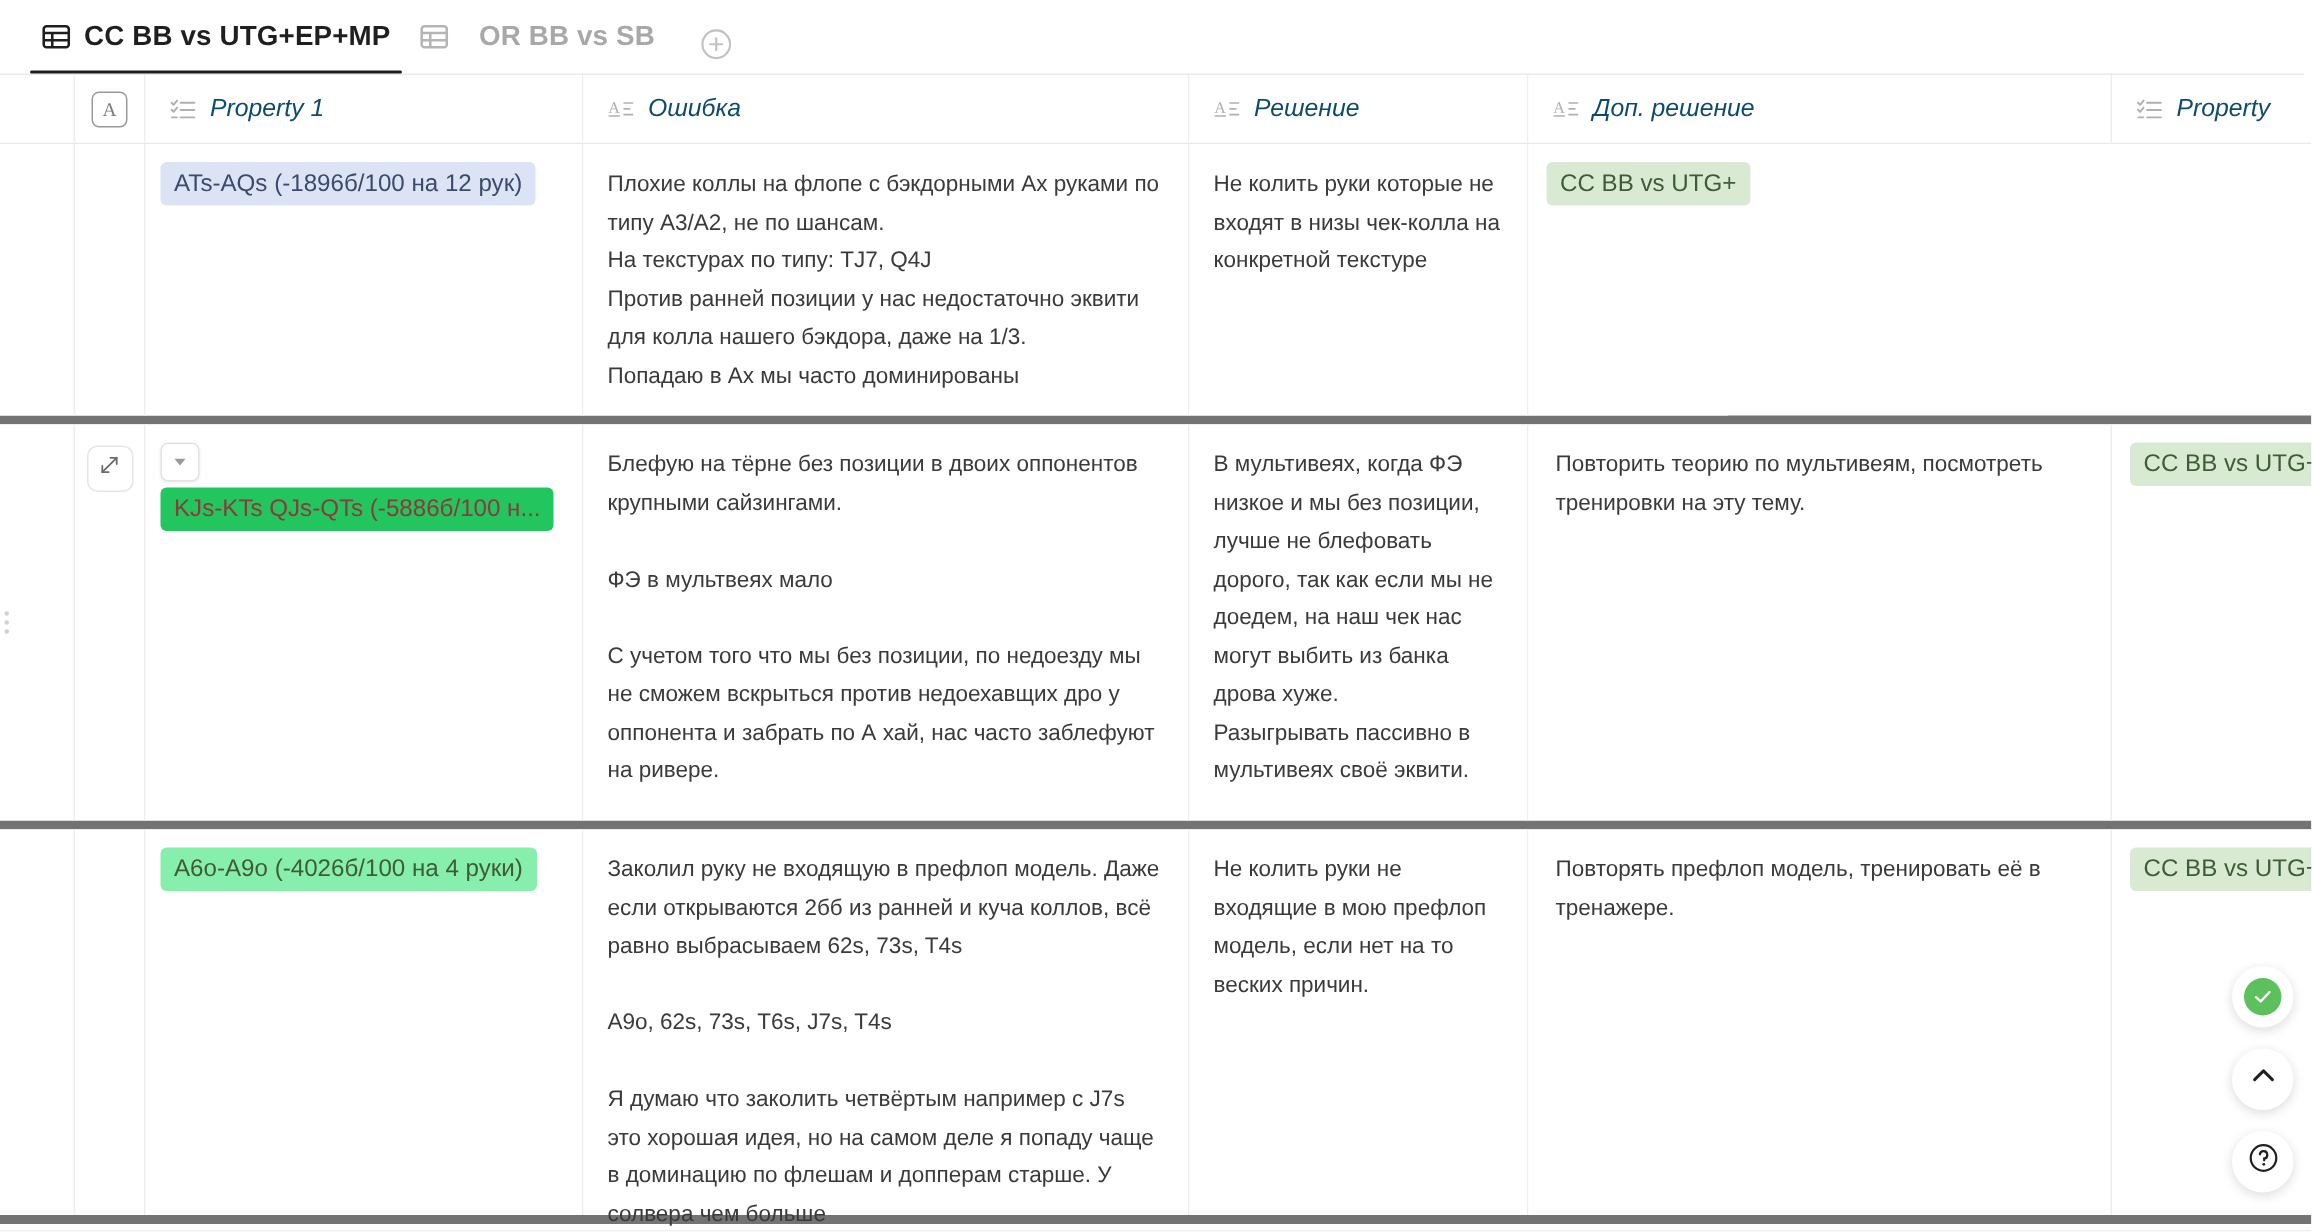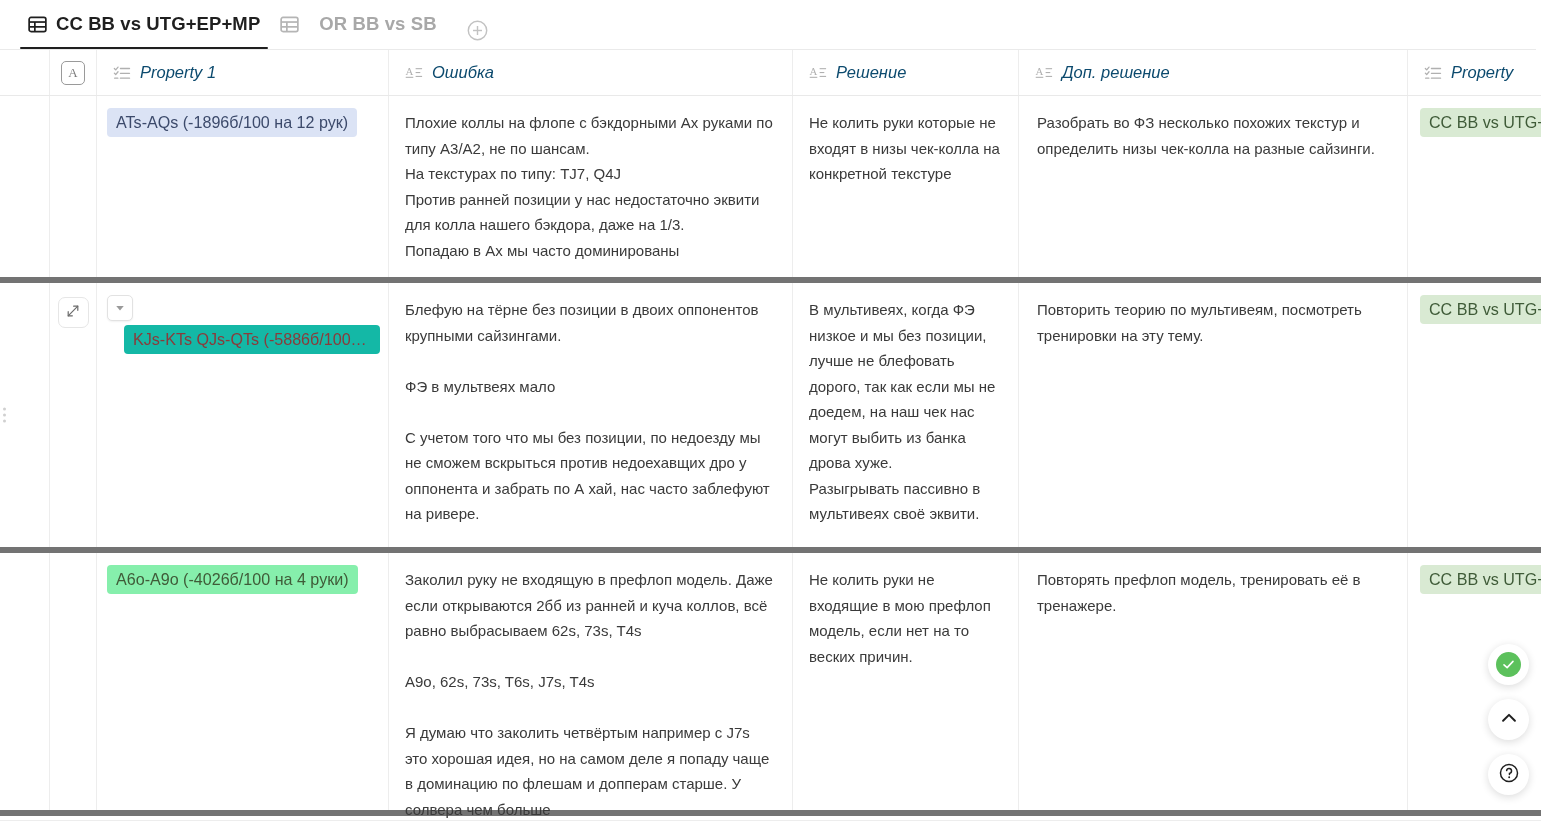--- a/index.html
+++ b/index.html
@@ -89,21 +89,21 @@
 
   
   .tags { padding: 12px 8px 12px 10px; display: flex; flex-direction: column; align-items: flex-start; gap: 4px; }
   .chip {
     display: inline-block; max-width: 272px;
     padding: 3px 9px 4px 9px; border-radius: 4px;
     font-size: 16.1px; line-height: 22px;
     white-space: nowrap; overflow: hidden; text-overflow: ellipsis;
   }
   .chip-blue   { background: #dbe3f5; color: #3c4a6b; }
-  .chip-red    { background: #14b8a6; color: #8a3b3b; margin-left: 17px; }
+  .chip-red    { background: #22c55e; color: #8a3b3b; }
   .chip-green  { background: #86efac; color: #3f5b38; }
   .chip-yellow { background: #fbf2cf; color: #6d5f2b; }
   .chip-prop   { background: #d9ead3; color: #3f5b38; border-radius: 4px; }
   .chip-row { display: flex; align-items: center; gap: 3px; width: 100%; }
 
   .caret-btn {
     width: 26px; height: 26px; flex: 0 0 26px;
     border: 1px solid #e2e2e2; border-radius: 5px; background: #fff;
     display: flex; align-items: center; justify-content: center;
     cursor: pointer; box-shadow: 0 1px 2px rgba(0,0,0,.06);
@@ -271,23 +271,20 @@
         </div>
       </div>
       <div class="cell c-oshibka">
         <div class="ctext">Плохие коллы на флопе с бэкдорными Ах руками по типу А3/А2, не по шансам.
 На текстурах по типу: TJ7, Q4J
 Против ранней позиции у нас недостаточно эквити для колла нашего бэкдора, даже на 1/3.
 Попадаю в Ах мы часто доминированы</div>
       </div>
       <div class="cell c-reshenie">
         <div class="ctext">Не колить руки которые не входят в низы чек-колла на конкретной текстуре</div>
-      </div>
-      <div class="cell c-dop">
-        <div class="ctext">Разобрать во ФЗ несколько похожих текстур и определить низы чек-колла на разные сайзинги.</div>
       </div>
       <div class="cell c-prop2">
         <div class="prop2-wrap">
           <span class="chip chip-prop">CC BB vs UTG+</span>
         </div>
       </div>
     </div>
 
     <div class="row data-row" style="height:270px">
       <div class="cell c-gutter">

